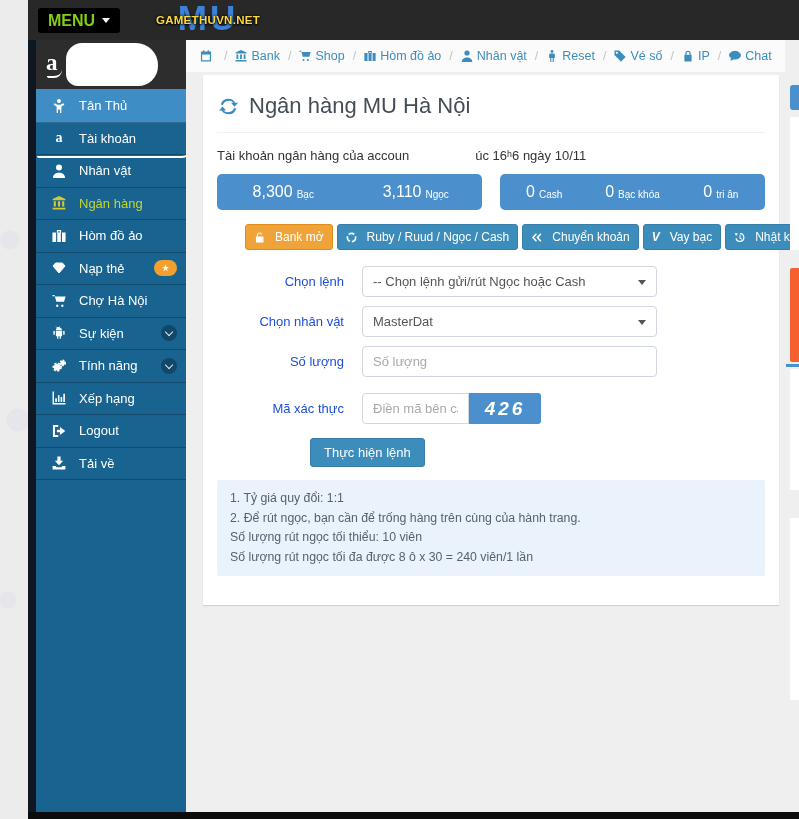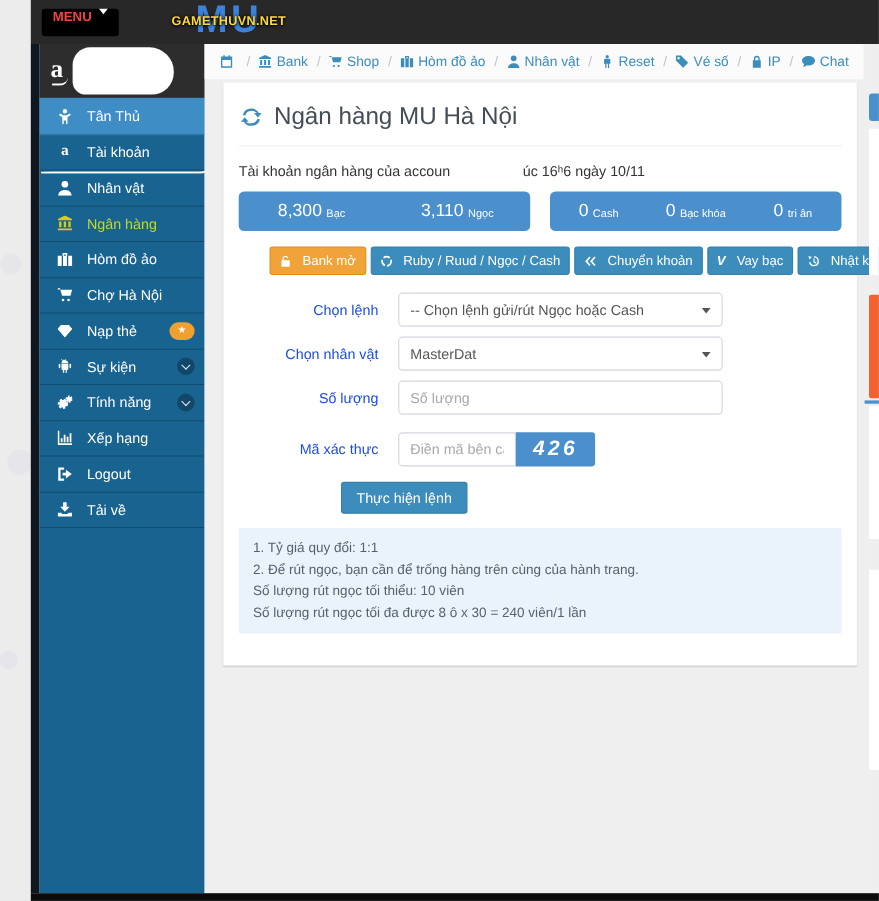--- a/index.html
+++ b/index.html
@@ -5,23 +5,23 @@
   html,body{margin:0;padding:0;background:#d8d8d8}
   .page{position:relative;width:799px;height:819px;background:#ececec;overflow:hidden;
         font-family:"Liberation Sans","DejaVu Sans",sans-serif;
         background-image:radial-gradient(circle at 10px 240px, #e6e6ea 0 9px, transparent 10px),
                          radial-gradient(circle at 18px 420px, #e6e6ea 0 11px, transparent 12px),
                          radial-gradient(circle at 8px 600px, #e6e6ea 0 8px, transparent 9px)}
   .site{position:absolute;left:28px;top:0;width:771px;height:812px}
 
   
   .topbar{position:absolute;left:0;top:0;width:100%;height:40px;background:#282828}
-  .menu-btn{position:absolute;left:10px;top:8px;height:25px;display:flex;align-items:flex-start;gap:7px;
-            background:#000;color:#ef4444;border:none;border-radius:3px;padding:0 10px;
-            font-weight:bold;font-size:12px;font-family:inherit;cursor:pointer}
+  .menu-btn{position:absolute;left:10px;top:8px;height:25px;display:flex;align-items:center;gap:7px;
+            background:#000;color:#84cc16;border:none;border-radius:3px;padding:0 10px;
+            font-weight:bold;font-size:16px;font-family:inherit;cursor:pointer}
   .caret{width:0;height:0;border-left:4px solid transparent;border-right:4px solid transparent;border-top:5px solid #fff}
   .logo{position:absolute;left:112px;top:0;width:136px;height:40px;cursor:pointer}
   .logo-mu{position:absolute;left:0;right:0;top:-3px;text-align:center;font-size:35px;font-weight:bold;
            color:#3b82d8;letter-spacing:3px;line-height:42px}
   .logo-txt{position:absolute;left:0;right:0;top:14px;text-align:center;font-size:11.5px;font-weight:bold;
             color:#ffd83a;letter-spacing:.3px;text-shadow:0 1px 2px #000,0 0 3px #000}
 
   
   .edge{position:absolute;left:0;top:40px;width:8px;height:772px;background:#0f1721}
   .sidebar{position:absolute;left:8px;top:40px;width:150px;height:772px;background:#186390}
@@ -164,37 +164,37 @@
       <div class="sb-item">
         <span class="sb-ico">
             <svg viewBox="0 0 13 12">
               <path fill-rule="evenodd" d="M4.5.5h4v2.3H7.3V1.6H5.7v1.2H4.5zM.4 2.8h12.2v8.7H.4zm3.4 0h1.1v8.7H3.8zm4.4 0h1.1v8.7H8.2z"></path>
             </svg>
           </span>
         <span class="sb-label">Hòm đồ ảo</span>
       </div>
       <div class="sb-item">
         <span class="sb-ico">
+            <svg viewBox="0 0 14 12" fill="none" stroke="currentColor" stroke-width="1">
+              <path d="M3.6 1h6.8L13 4 7 11 1 4z"></path>
+              <path d="M1 4h12M5.2 1 4.4 4l2.6 7M8.8 1l.8 3-2.6 7"></path>
+            </svg>
+          </span>
+        <span class="sb-label">Nạp thẻ</span>
+        <span class="badge-star"></span>
+      </div>
+      <div class="sb-item">
+        <span class="sb-ico">
             <svg viewBox="0 0 13 12">
               <path d="M.4.4h2l.4 1.4h9.8l-1.4 4.9H4.1L2.6 1.5H.4z"></path>
               <circle cx="4.9" cy="10.4" r="1.1"></circle>
               <circle cx="9.6" cy="10.4" r="1.1"></circle>
             </svg>
           </span>
         <span class="sb-label">Chợ Hà Nội</span>
-      </div>
-      <div class="sb-item">
-        <span class="sb-ico">
-            <svg viewBox="0 0 14 12" fill="none" stroke="currentColor" stroke-width="1">
-              <path d="M3.6 1h6.8L13 4 7 11 1 4z"></path>
-              <path d="M1 4h12M5.2 1 4.4 4l2.6 7M8.8 1l.8 3-2.6 7"></path>
-            </svg>
-          </span>
-        <span class="sb-label">Nạp thẻ</span>
-        <span class="badge-star"></span>
       </div>
       <div class="sb-item">
         <span class="sb-ico">
             <svg viewBox="0 0 12 13">
               <path d="M3.4 1.4 2.8.4l.4-.25.6 1a3.4 3.4 0 012.4 0l.6-1 .4.25-.6 1A3 3 0 018.9 4H3.1a3 3 0 011.3-2.6z"></path>
               <path d="M3.1 4.4h5.8v4.4a.8.8 0 01-.8.8h-.4v2.3H6.6V9.6H5.4v2.3H4.3V9.6h-.4a.8.8 0 01-.8-.8z"></path>
               <rect x=".8" y="4.4" width="1.3" height="3.8" rx=".65"></rect>
               <rect x="9.9" y="4.4" width="1.3" height="3.8" rx=".65"></rect>
             </svg>
           </span>

